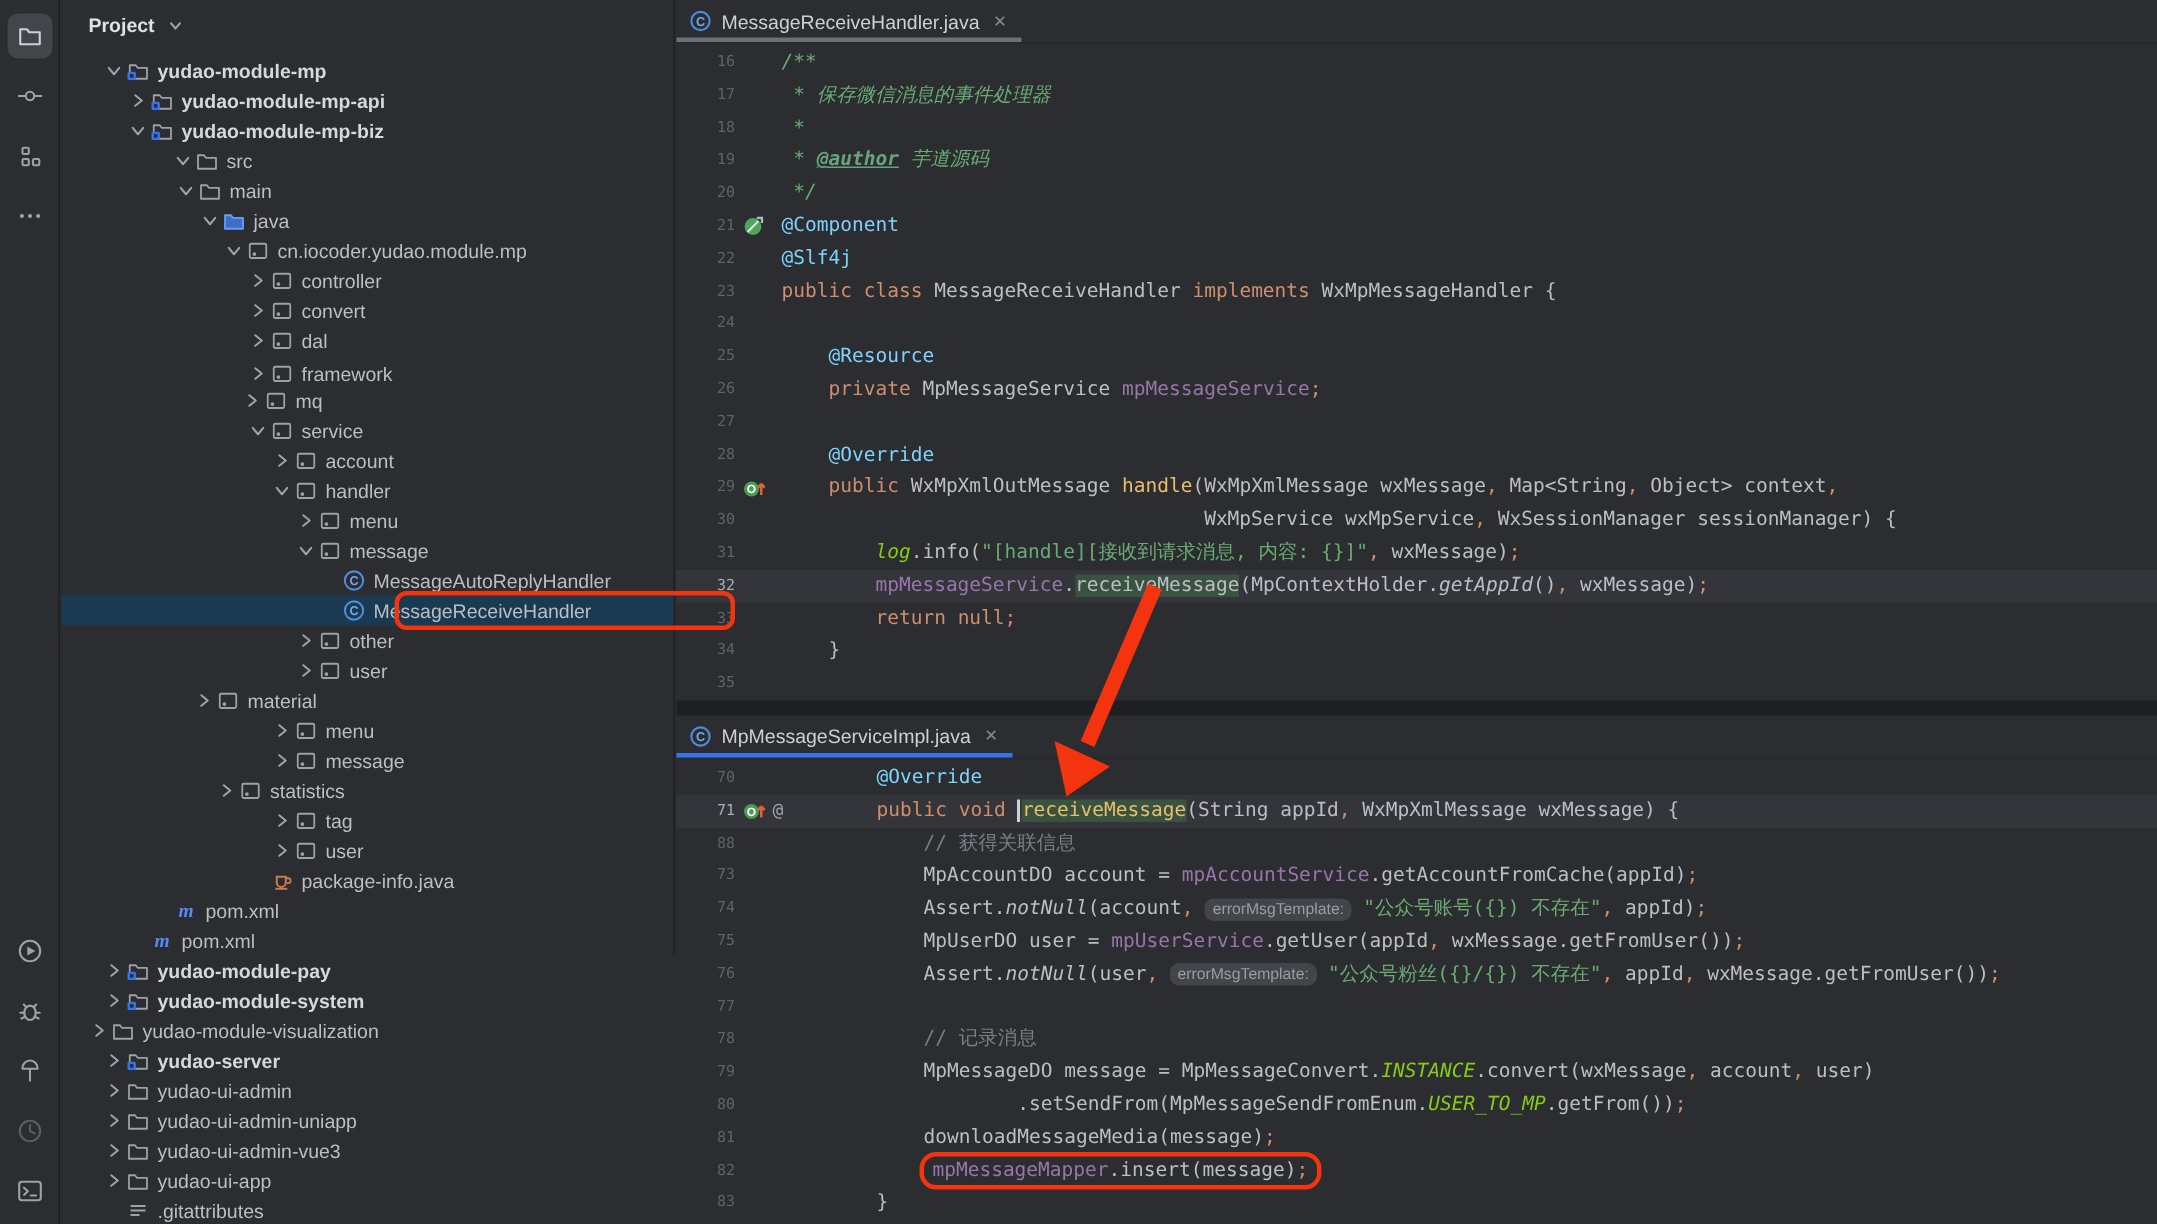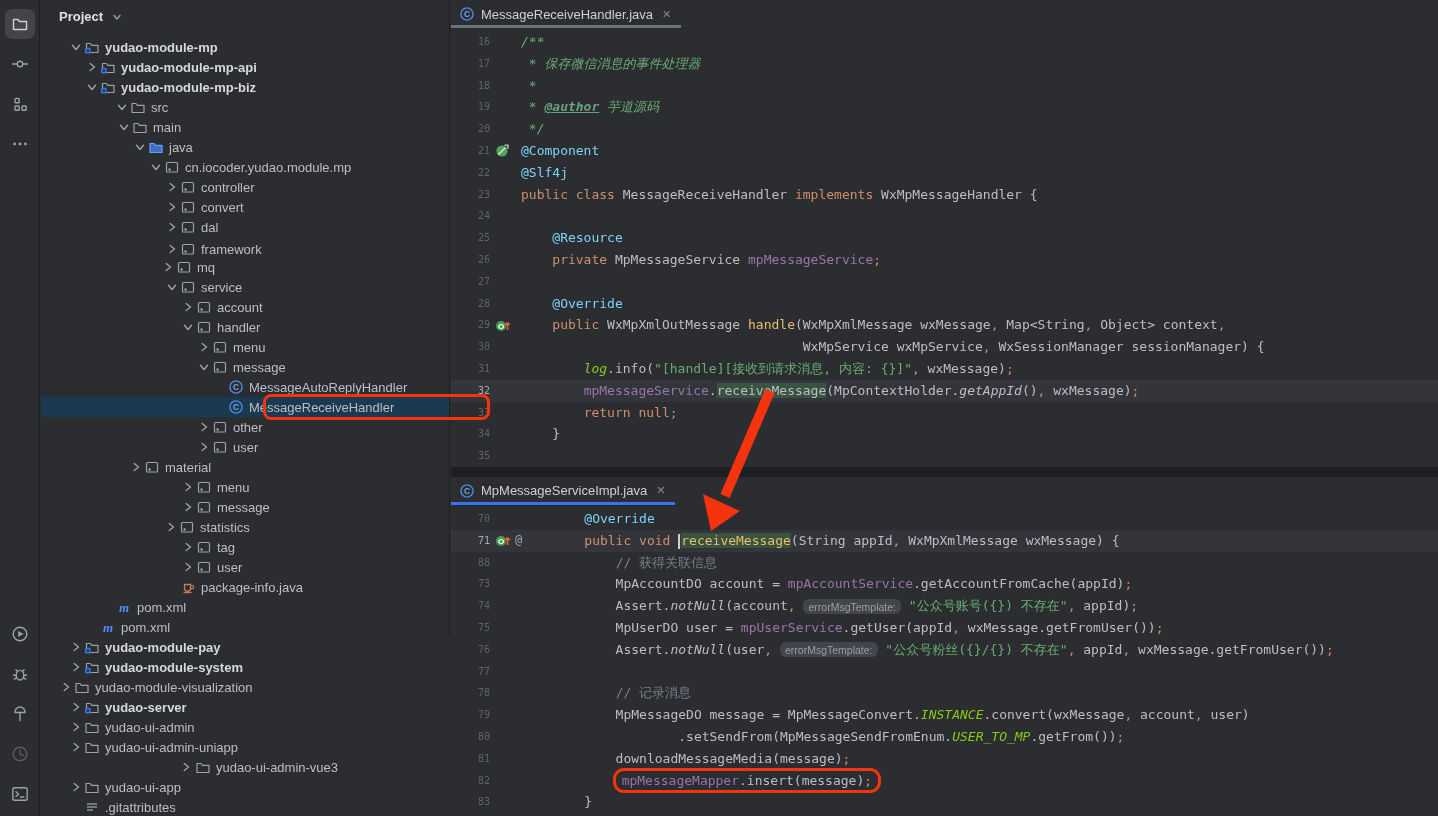--- a/index.html
+++ b/index.html
@@ -463,21 +463,21 @@
             </svg>
           </span>
           <span class="ticon">
             <svg width="16" height="16" viewBox="0 0 16 16">
               <rect x="2.5" y="3.5" width="11" height="9.5" rx="1" stroke="#9da1a8" fill="none" stroke-width="1.2"></rect>
               <circle cx="5.6" cy="10.4" r="1.25" fill="#9da1a8"></circle>
             </svg>
           </span>
           <span class="tlabel">message</span>
         </div>
-        <div class="trow" style="padding-left: 101px; margin-left: 20px;">
+        <div class="trow" style="padding-left: 101px;">
           <span class="tchev">
             <svg width="16" height="16" viewBox="0 0 16 16">
               <polyline points="6.2,4.5 10.5,8 6.2,11.5" stroke="#9da1a8" fill="none" stroke-width="1.4" stroke-linecap="round" stroke-linejoin="round"></polyline>
             </svg>
           </span>
           <span class="ticon">
             <svg width="16" height="16" viewBox="0 0 16 16">
               <rect x="2.5" y="3.5" width="11" height="9.5" rx="1" stroke="#9da1a8" fill="none" stroke-width="1.2"></rect>
               <circle cx="5.6" cy="10.4" r="1.25" fill="#9da1a8"></circle>
             </svg>
@@ -618,21 +618,21 @@
               <polyline points="6.2,4.5 10.5,8 6.2,11.5" stroke="#9da1a8" fill="none" stroke-width="1.4" stroke-linecap="round" stroke-linejoin="round"></polyline>
             </svg>
           </span>
           <span class="ticon">
             <svg width="16" height="16" viewBox="0 0 16 16">
               <path d="M2 4.5h4l1.4 1.8H14v7.2H2z" stroke="#9da1a8" fill="none" stroke-width="1.2" stroke-linejoin="round"></path>
             </svg>
           </span>
           <span class="tlabel">yudao-ui-admin-uniapp</span>
         </div>
-        <div class="trow" style="padding-left: 26px; justify-content: center;">
+        <div class="trow" style="padding-left: 26px;">
           <span class="tchev">
             <svg width="16" height="16" viewBox="0 0 16 16">
               <polyline points="6.2,4.5 10.5,8 6.2,11.5" stroke="#9da1a8" fill="none" stroke-width="1.4" stroke-linecap="round" stroke-linejoin="round"></polyline>
             </svg>
           </span>
           <span class="ticon">
             <svg width="16" height="16" viewBox="0 0 16 16">
               <path d="M2 4.5h4l1.4 1.8H14v7.2H2z" stroke="#9da1a8" fill="none" stroke-width="1.2" stroke-linejoin="round"></path>
             </svg>
           </span>

